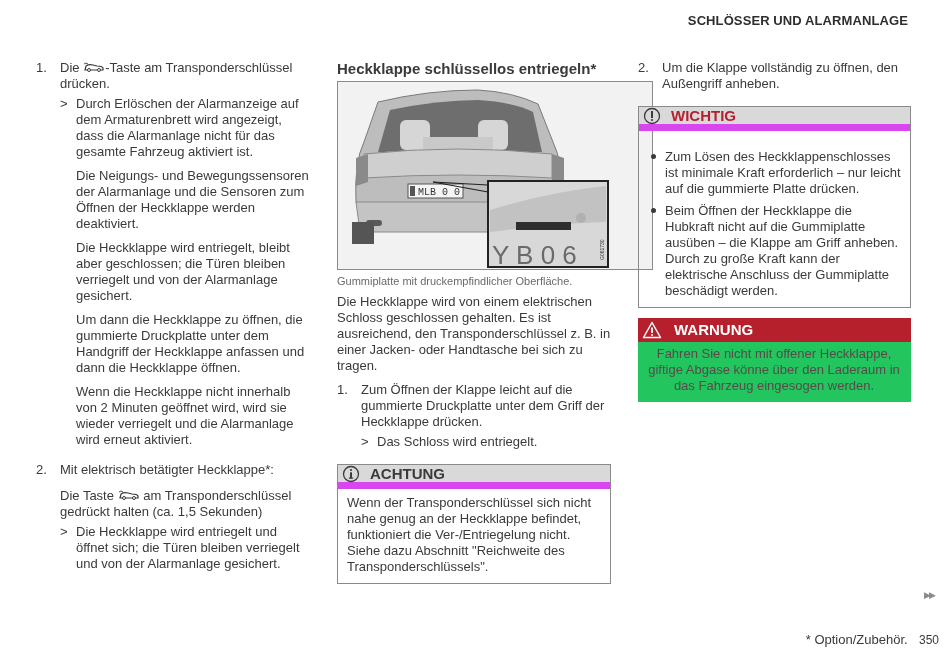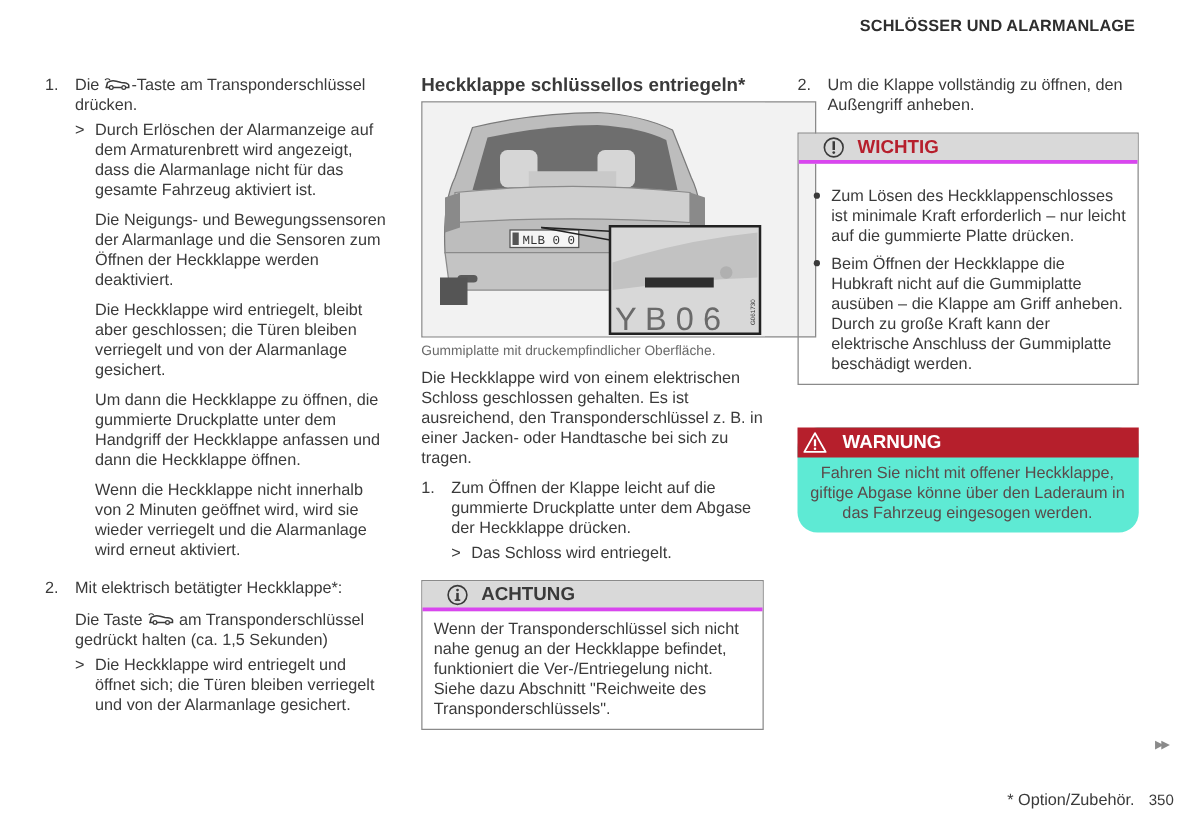--- a/index.html
+++ b/index.html
@@ -18,28 +18,28 @@
     .para { padding-left: 16px; margin-top: 8px; }
     .para-flat { margin-top: 8px; }
 
     .keyfob { display: inline-block; width: 22px; height: 11px; vertical-align: -1px; }
 
     h2.sec { font-size: 15px; font-weight: bold; color: #3a3a3a; line-height: 18px; margin-bottom: 3px; }
     .figure { width: 316px; height: 189px; border: 1px solid #8a8a8a; background: #f2f2f2; position: relative; overflow: hidden; }
     .caption { font-size: 11px; color: #6a6a6a; margin-top: 4px; line-height: 14px; }
 
     .box { border: 1px solid #8a8a8a; margin-top: 10px; }
-    .box-head { display: flex; align-items: center; height: 24px; padding-left: 19px; border-bottom: 3px solid #d946ef; }
+    .box-head { display: flex; align-items: center; height: 24px; padding-left: 4px; border-bottom: 7px solid #d946ef; }
     .box-head .ttl { font-weight: bold; font-size: 15px; margin-left: 10px; }
     .head-grey { background: #d9d9d9; }
     .box-body { padding: 6px 8px 8px 9px; }
     .bullet { position: relative; padding-left: 17px; margin-bottom: 6px; }
     .bullet .dot { position: absolute; left: 3px; top: 5px; width: 5px; height: 5px; border-radius: 50%; background: #3a3a3a; }
 
-    .warn { margin-top: 34px; background: #5eead4; border-radius: 16px; }
+    .warn { margin-top: 10px; background: #22c55e; }
     .warn-head { background: #b61f2c; height: 24px; display: flex; align-items: center; padding-left: 4px; }
     .warn-head .ttl { color: #ffffff; font-weight: bold; font-size: 15px; margin-left: 12px; }
     .warn-body { padding: 4px 10px 8px 9px; color: #5a4a4a; text-align: center; }
 
     .next-arrows { position: absolute; left: 924px; top: 587px; font-size: 9px; color: #8a8a8a; letter-spacing: -2px; }
     .footer { position: absolute; right: 11px; top: 632px; font-size: 12px; color: #3a3a3a; }
     .footer .note { font-size: 13px; margin-right: 8px; text-align: right; }
   </style>
 </head>
 <body>
@@ -124,21 +124,21 @@
       <rect x="178" y="140" width="55" height="8" fill="#2e2e2e"></rect>
       <circle cx="243" cy="136" r="5" fill="#b0b0b0"></circle>
       <text x="154" y="182" font-size="26" font-family="Liberation Sans, sans-serif" fill="#6a6a6a">Y B 0 6</text>
       <text x="266" y="178" font-size="5" fill="#333" transform="rotate(-90 266 178)">G061730</text>
     </svg>
   </div>
   <div class="caption">Gummiplatte mit druckempfindlicher Oberfläche.</div>
   <div class="para-flat" style="margin-top:6px;">Die Heckklappe wird von einem elektrischen Schloss geschlossen gehalten. Es ist ausreichend, den Transponderschlüssel z. B. in einer Jacken- oder Handtasche bei sich zu tragen.</div>
   <div class="step" style="margin-top:8px;">
     <span class="num">1.</span>
-    <div>Zum Öffnen der Klappe leicht auf die gummierte Druckplatte unter dem Abgase der Heckklappe drücken.</div>
+    <div>Zum Öffnen der Klappe leicht auf die gummierte Druckplatte unter dem Griff der Heckklappe drücken.</div>
     <div class="result">
       <span class="gt">&gt;</span>
       <span>Das Schloss wird entriegelt.</span>
     </div>
   </div>
   <div class="box" style="margin-top:14px;">
     <div class="box-head head-grey">
       <svg width="18" height="18" viewBox="0 0 18 18">
         <circle cx="9" cy="9" r="7.5" fill="none" stroke="#3a3a3a" stroke-width="1.3"></circle>
         <circle cx="9" cy="5" r="1.1" fill="#3a3a3a"></circle>

